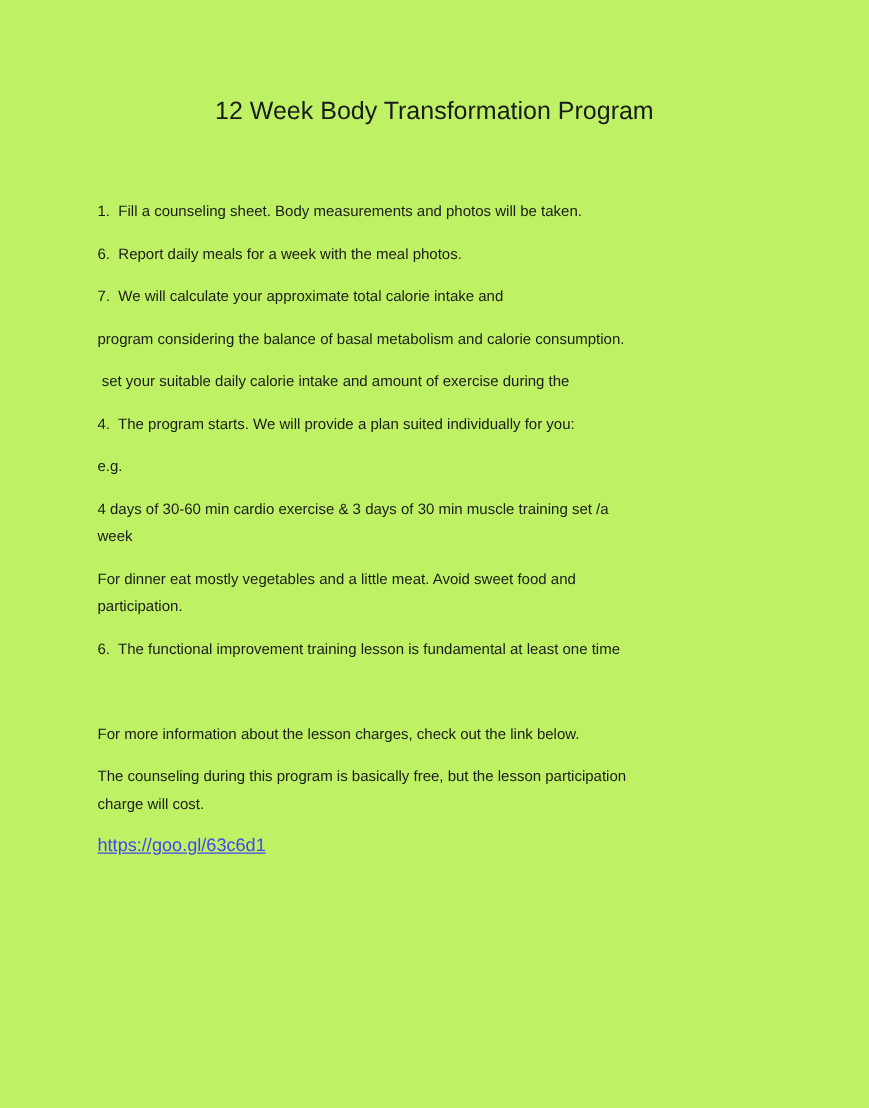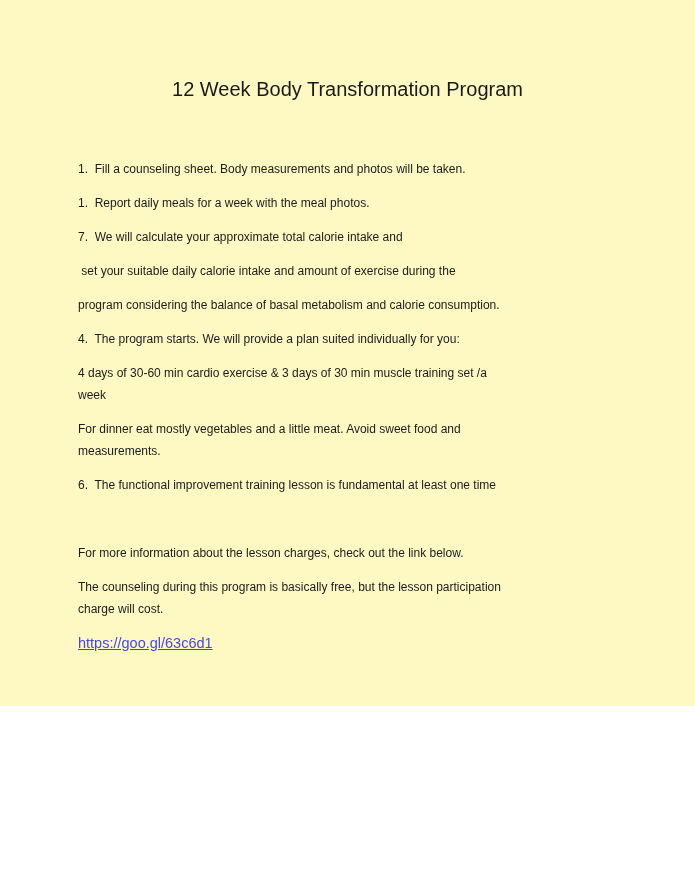--- a/index.html
+++ b/index.html
@@ -3,22 +3,22 @@
 <meta charset="utf-8">
 <style>
   html, body {
     margin: 0;
     padding: 0;
     background: #ffffff;
   }
   .page {
     position: relative;
     width: 695px;
-    height: 706px;
-    background: #fef9c3;
+    height: 886px;
+    background: #bef264;
     overflow: hidden;
     font-family: "Liberation Sans", "DejaVu Sans", sans-serif;
     color: #1b1b1b;
   }
   .doc-title {
     margin: 76px 0 0 0;
     text-align: center;
     font-size: 20px;
     line-height: 26px;
     font-weight: 400;
@@ -55,48 +55,51 @@
 
   <h1 class="doc-title">12 Week Body Transformation Program</h1>
 
   <div class="content">
 
     <p class="para">
       <span class="line">1.  Fill a counseling sheet. Body measurements and photos will be taken.</span>
     </p>
 
     <p class="para">
-      <span class="line">1.  Report daily meals for a week with the meal photos.</span>
+      <span class="line">6.  Report daily meals for a week with the meal photos.</span>
     </p>
 
     <p class="para">
       <span class="line">7.  We will calculate your approximate total calorie intake and</span>
     </p>
 
     <p class="para">
-      <span class="line"> set your suitable daily calorie intake and amount of exercise during the</span>
+      <span class="line">program considering the balance of basal metabolism and calorie consumption.</span>
     </p>
 
     <p class="para">
-      <span class="line">program considering the balance of basal metabolism and calorie consumption.</span>
+      <span class="line"> set your suitable daily calorie intake and amount of exercise during the</span>
     </p>
 
     <p class="para">
       <span class="line">4.  The program starts. We will provide a plan suited individually for you:</span>
     </p>
 
+    <p class="para">
+      <span class="line">e.g.</span>
+    </p>
 
     <p class="para">
       <span class="line">4 days of 30-60 min cardio exercise &amp; 3 days of 30 min muscle training set /a</span>
       <span class="line">week</span>
     </p>
 
     <p class="para">
       <span class="line">For dinner eat mostly vegetables and a little meat. Avoid sweet food and</span>
-      <span class="line">measurements.</span>
+      <span class="line">participation.</span>
     </p>
 
 
     <p class="para">
       <span class="line">6.  The functional improvement training lesson is fundamental at least one time</span>
     </p>
 
     <div class="spacer"></div>
 
     <p class="para">

